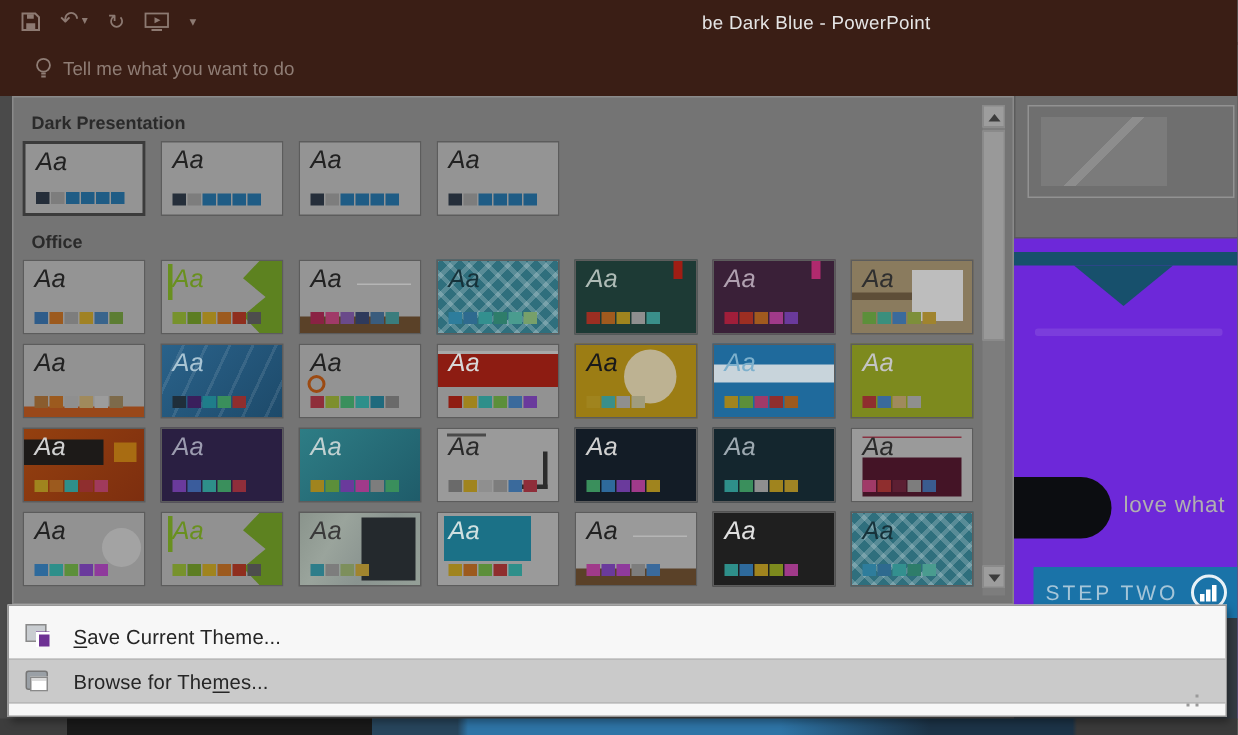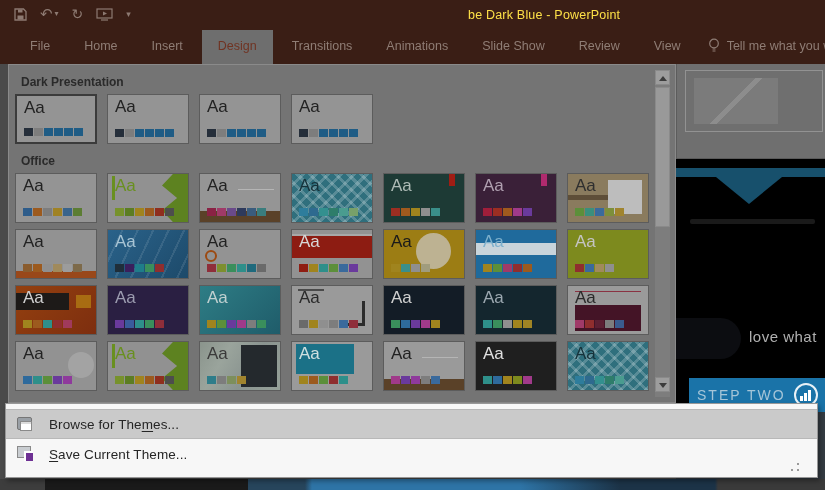--- a/index.html
+++ b/index.html
@@ -7,33 +7,33 @@
     width:825px;height:490px;position:relative;overflow:hidden;
     background:#4a4a4a;
     font-family:"Liberation Sans", sans-serif;
     -webkit-font-smoothing:antialiased;
   }
   
   .titlebar{position:absolute;left:0;top:0;width:825px;height:30px;background:#3a1e15;}
   .qat{position:absolute;left:14px;top:5px;display:flex;align-items:center;gap:13px;color:#8d7a72;}
   .qat .qbtn{display:flex;align-items:center;gap:2px;font-size:15px;line-height:18px;color:#8d7a72;}
   .qat .caret{font-size:8px;color:#8d7a72;}
-  .win-title{position:absolute;left:468px;top:8px;font-size:12.5px;color:#fde047;letter-spacing:.2px;}
+  .win-title{position:absolute;left:468px;top:8px;font-size:12.5px;color:#e5e5e5;letter-spacing:.2px;}
   
   .tabs-row{position:absolute;left:0;top:28px;width:825px;height:36px;background:#3a1e15;display:flex;align-items:flex-end;padding-left:13px;box-sizing:border-box;}
   .tab{font-size:12.5px;color:#8f7d75;padding:9px 9px 11px 9px;margin:0 8px;white-space:nowrap;}
   .tab.active{background:#6e6e6e;color:#703322;padding-left:16px;padding-right:16px;margin:0 2px;}
   .tellme{display:flex;align-items:center;gap:7px;color:#8f7d75;font-size:12.5px;padding:9px 6px 11px 10px;white-space:nowrap;}
   
   .gallery-panel{position:absolute;left:8px;top:64px;width:668px;height:339px;background:#747474;border:1px solid #8a8a8a;box-sizing:border-box;}
   .gal-label{margin:10px 0 5px 12px;font-size:12px;font-weight:700;color:#2a2a2a;}
   .gal-row{display:flex;flex-wrap:wrap;gap:6px 10px;padding-left:6px;width:652px;}
   .thumb{position:relative;width:82px;height:50px;border:1px solid #5c5c5c;box-sizing:border-box;overflow:hidden;}
   .thumb.selected{border:2px solid #3b3b3b;}
-  .thumb .aa{position:absolute;left:7px;top:2px;font-size:17px;letter-spacing:0;z-index:2;}
+  .thumb .aa{position:absolute;left:7px;top:2px;font-size:17px;letter-spacing:0;z-index:2;font-style:italic;}
   .thumb .swatches{position:absolute;left:7px;bottom:6px;display:flex;gap:1px;z-index:2;}
   .thumb .swatches i{display:block;width:9px;height:8px;}
   
   .deco{position:absolute;inset:0;z-index:1;pointer-events:none;}
   .deco.chevron::before{content:"";position:absolute;left:4px;top:2px;width:3px;height:24px;background:#69901f;}
   .deco.chevron::after{content:"";position:absolute;right:0;top:0;bottom:0;width:26px;background:#5d8220;
     clip-path:polygon(100% 0,100% 100%,42% 100%,0 76%,58% 50%,0 24%,42% 0);}
   .deco.wood::before{content:"";position:absolute;left:0;right:0;bottom:0;height:11px;background:#5a4128;}
   .deco.underline::after{content:"";position:absolute;left:38px;right:6px;top:15px;height:1px;background:#b5b5b5;}
   .deco.diamond{background-image:
@@ -65,21 +65,21 @@
   .sb-up{top:0;}
   .sb-down{top:307px;}
   .sb-thumb{position:absolute;left:0;top:17px;width:15px;height:140px;background:#999999;border:1px solid #8a8a8a;box-sizing:border-box;}
   .tri-up{position:absolute;left:3px;top:5px;width:0;height:0;border-left:4px solid transparent;border-right:4px solid transparent;border-bottom:5px solid #3c3c3c;}
   .tri-down{position:absolute;left:3px;top:5px;width:0;height:0;border-left:4px solid transparent;border-right:4px solid transparent;border-top:5px solid #3c3c3c;}
   
   .right-ribbon{position:absolute;left:676px;top:64px;width:149px;height:94px;background:#6f6f6f;border-left:1px solid #5c5c5c;box-sizing:border-box;}
   .variant-box{position:absolute;left:8px;top:6px;width:138px;height:62px;border:1px solid #929292;box-sizing:border-box;}
   .variant-inner{position:absolute;left:8px;top:7px;width:84px;height:46px;background:#7b7b7b;
     background-image:linear-gradient(135deg,transparent 47%,#8d8d8d 47%,#8d8d8d 53%,transparent 53%);}
-  .slide-area{position:absolute;left:676px;top:158px;width:149px;height:321px;background:#000000;border-top:1px solid #5a5a5a;box-sizing:border-box;}
+  .slide-area{position:absolute;left:676px;top:158px;width:149px;height:321px;background:#6d28d9;border-top:1px solid #5a5a5a;box-sizing:border-box;}
   .banner-one{position:absolute;left:0;top:9px;width:149px;height:9px;background:#17506c;}
   .banner-tri{position:absolute;left:40px;top:18px;width:0;height:0;border-left:33px solid transparent;border-right:33px solid transparent;border-top:27px solid #17506c;}
   .faint-caption{position:absolute;left:14px;top:60px;width:125px;height:5px;background:rgba(255,255,255,.10);border-radius:2px;}
   .black-pill{position:absolute;left:0;top:159px;width:65px;height:41px;background:#0c0d11;border-radius:0 21px 21px 0;}
   .caption-one{position:absolute;left:73px;top:169px;font-size:15px;color:#b0b0b0;letter-spacing:.5px;white-space:nowrap;}
   .banner-two{position:absolute;left:13px;top:219px;width:136px;height:34px;background:#1a73a8;display:flex;align-items:center;overflow:hidden;}
   .step-label{font-size:14px;letter-spacing:2px;color:#a5c5d8;margin-left:8px;white-space:nowrap;}
   .chart-bubble{position:relative;flex:0 0 auto;width:20px;height:20px;border:2px solid rgba(255,255,255,.9);border-radius:50%;margin-left:8px;}
   .chart-bubble i{position:absolute;bottom:4px;width:3px;background:#fff;}
   .chart-bubble i:nth-child(1){left:4px;height:5px;}
@@ -134,31 +134,20 @@
           <path d="M7 3.5 L11 5.5 L7 7.5z" fill="#8d7a72"></path>
           <path d="M5 12h7" stroke="#8d7a72" stroke-width="1.2"></path>
         </svg>
     </span>
     <span class="qbtn caret" style="font-size:9px;">▾</span>
   </div>
   <div class="win-title">be Dark Blue - PowerPoint</div>
 </div>
 
 <div class="tabs-row">
-  <div style="display:flex;align-items:flex-end;">
-      <div class="tab">File</div>
-      <div class="tab">Home</div>
-      <div class="tab">Insert</div>
-      <div class="tab active">Design</div>
-      <div class="tab">Transitions</div>
-      <div class="tab">Animations</div>
-      <div class="tab">Slide Show</div>
-      <div class="tab">Review</div>
-      <div class="tab">View</div>
-    </div>
   <div class="tellme">
     <svg width="12" height="15" viewBox="0 0 12 15">
         <circle cx="6" cy="5.5" r="4.3" fill="none" stroke="#8f7d75" stroke-width="1.2"></circle>
         <path d="M4.5 11h3M4.5 13h3" stroke="#8f7d75" stroke-width="1.2"></path>
       </svg>
     <span>Tell me what you want to do</span>
   </div>
 </div>
 
 <div class="right-ribbon">
@@ -552,27 +541,27 @@
       </div>
     <div class="sb-thumb"></div>
     <div class="sb-btn sb-down">
         <span class="tri-down"></span>
       </div>
   </div>
 </div>
 
 <div class="context-menu">
   <div id="menu-items">
+      <div class="menu-item">
+        <span class="mi-icon save-theme-icon"></span>
+        <span class="mi-label"><u>S</u>ave Current Theme...</span>
+      </div>
       <div class="menu-item hl">
         <span class="mi-icon browse-themes-icon"></span>
         <span class="mi-label">Browse for The<u>m</u>es...</span>
-      </div>
-      <div class="menu-item">
-        <span class="mi-icon save-theme-icon"></span>
-        <span class="mi-label"><u>S</u>ave Current Theme...</span>
       </div>
     </div>
   <div class="menu-grip">
       <i></i>
       <i></i>
       <i></i>
     </div>
 </div>
 
 <div class="bottom-strip"></div>

